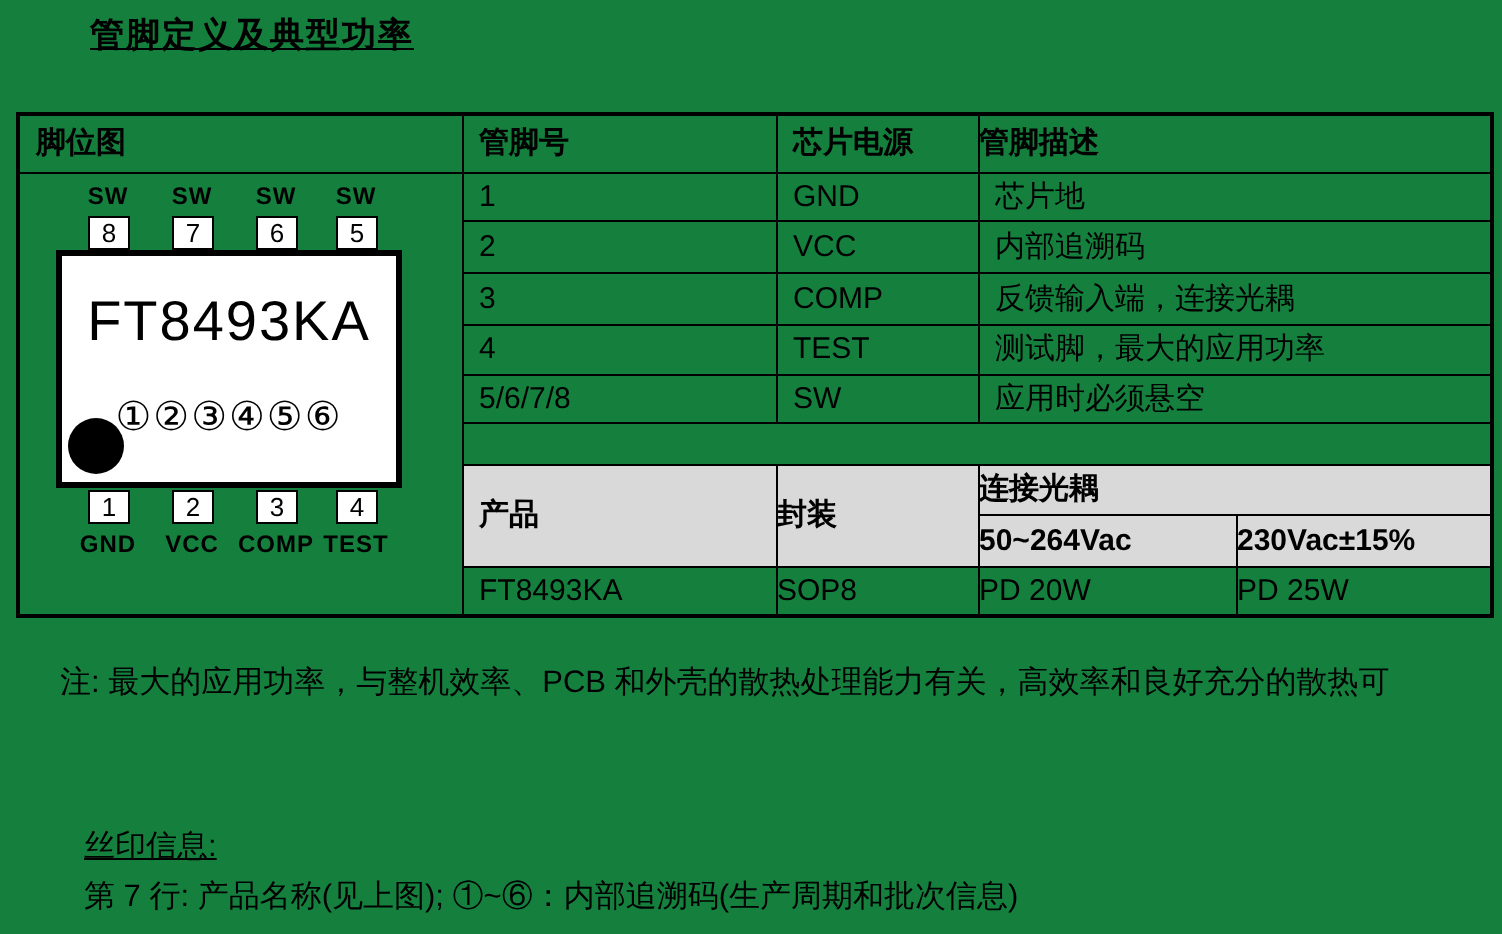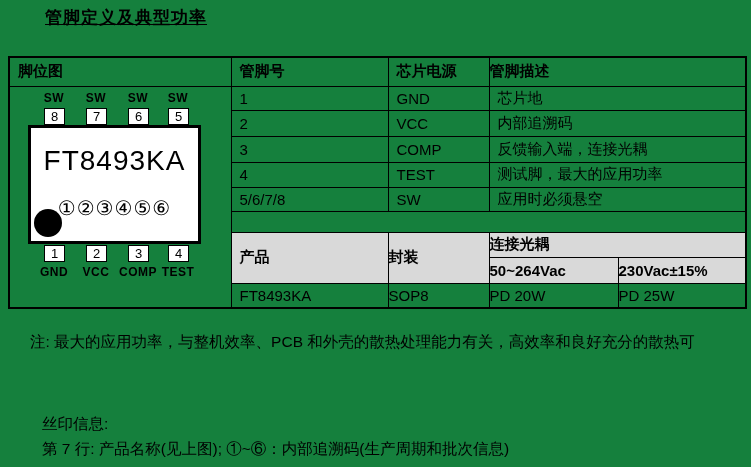--- a/index.html
+++ b/index.html
@@ -19,21 +19,21 @@
   .diagram { position:relative; width:100%; height:218px; }
   .pin-label-top, .pin-label-bot { position:absolute; width:44px; text-align:center; font-size:12px; font-weight:bold; letter-spacing:0.5px; }
   .pin-box { position:absolute; width:21px; height:17px; border:1.5px solid #000; background:#fff; text-align:center; font-size:13px; line-height:15px; }
   .chip-body { position:absolute; left:18px; top:37px; width:173px; height:119px; border:3px solid #000; background:#fff; }
   .chip-name { margin-top:17px; text-align:center; font-size:28px; letter-spacing:1px; }
   .chip-codes { margin-top:19px; text-align:center; font-size:20px; letter-spacing:1px; }
   .pin1-dot { position:absolute; left:3px; bottom:4px; width:28px; height:28px; border-radius:50%; background:#000; }
 
   .note-block { position:absolute; left:30px; top:329px; width:680px; font-size:15.5px; line-height:25px; }
   .silk-block { position:absolute; left:42px; top:411px; width:680px; font-size:15.5px; line-height:25px; }
-  .silk-heading { }
+  .silk-heading { text-decoration:underline; }
 </style>
 </head>
 <body>
 
 <div class="page">
 
   <div class="doc-title">管脚定义及典型功率</div>
 
   <table class="main">
     <colgroup>

